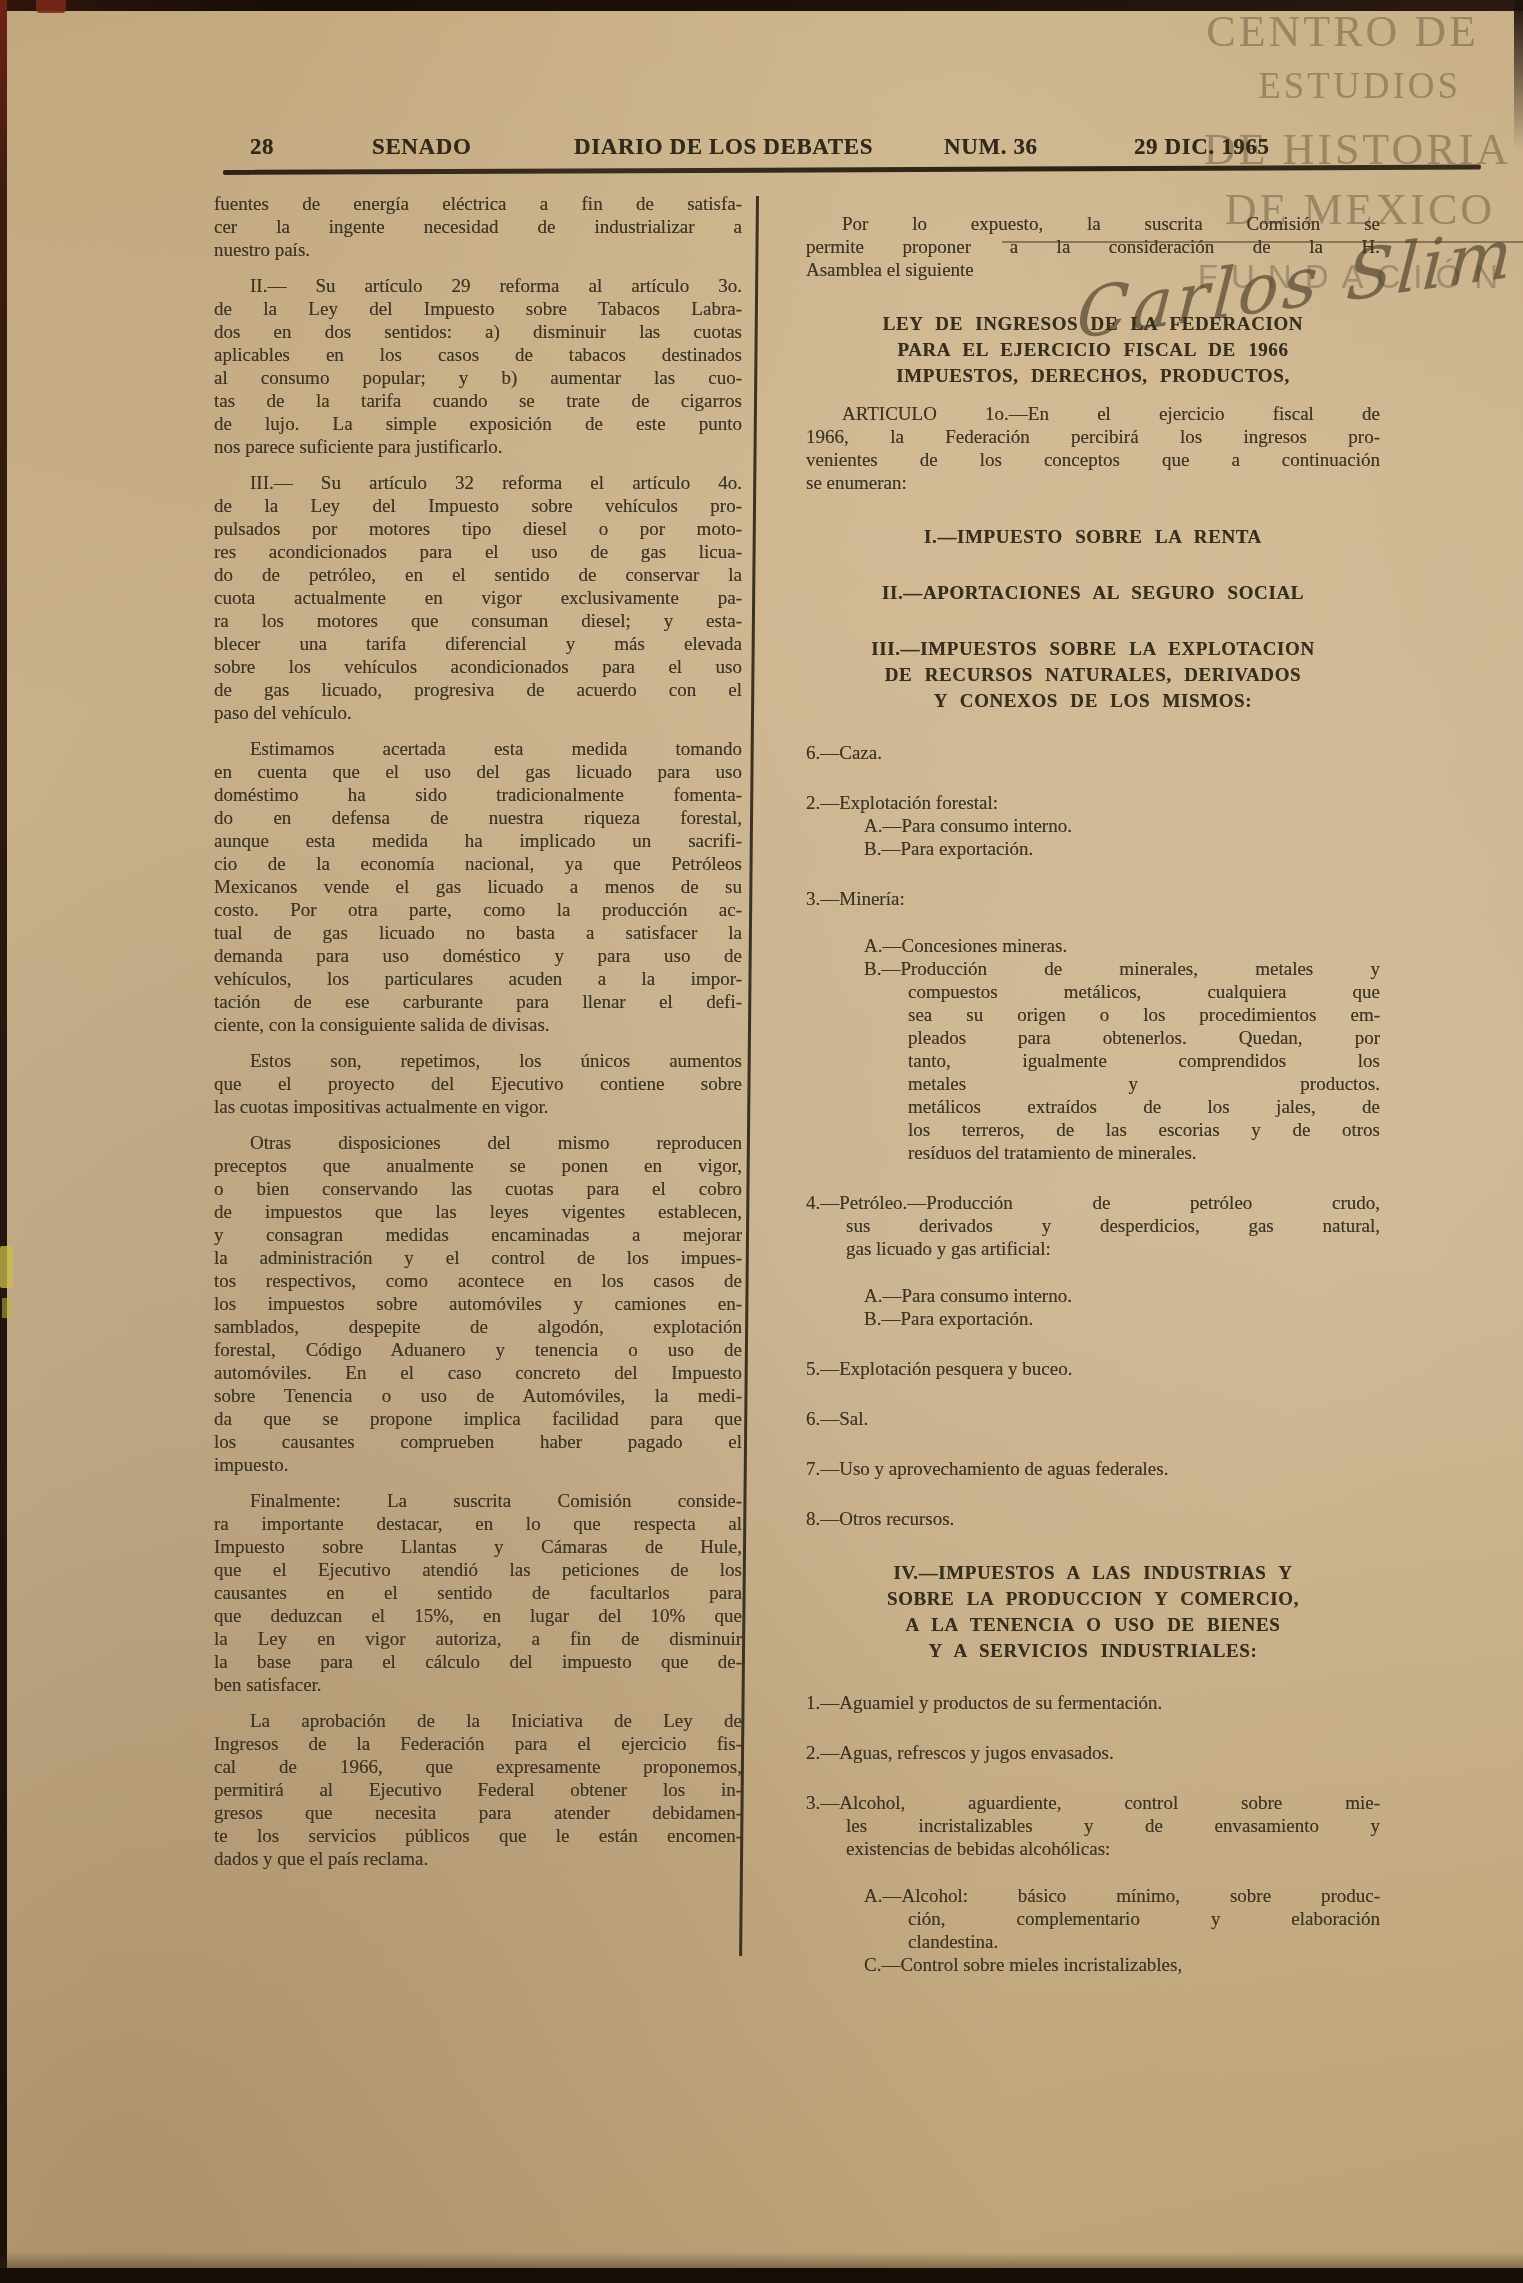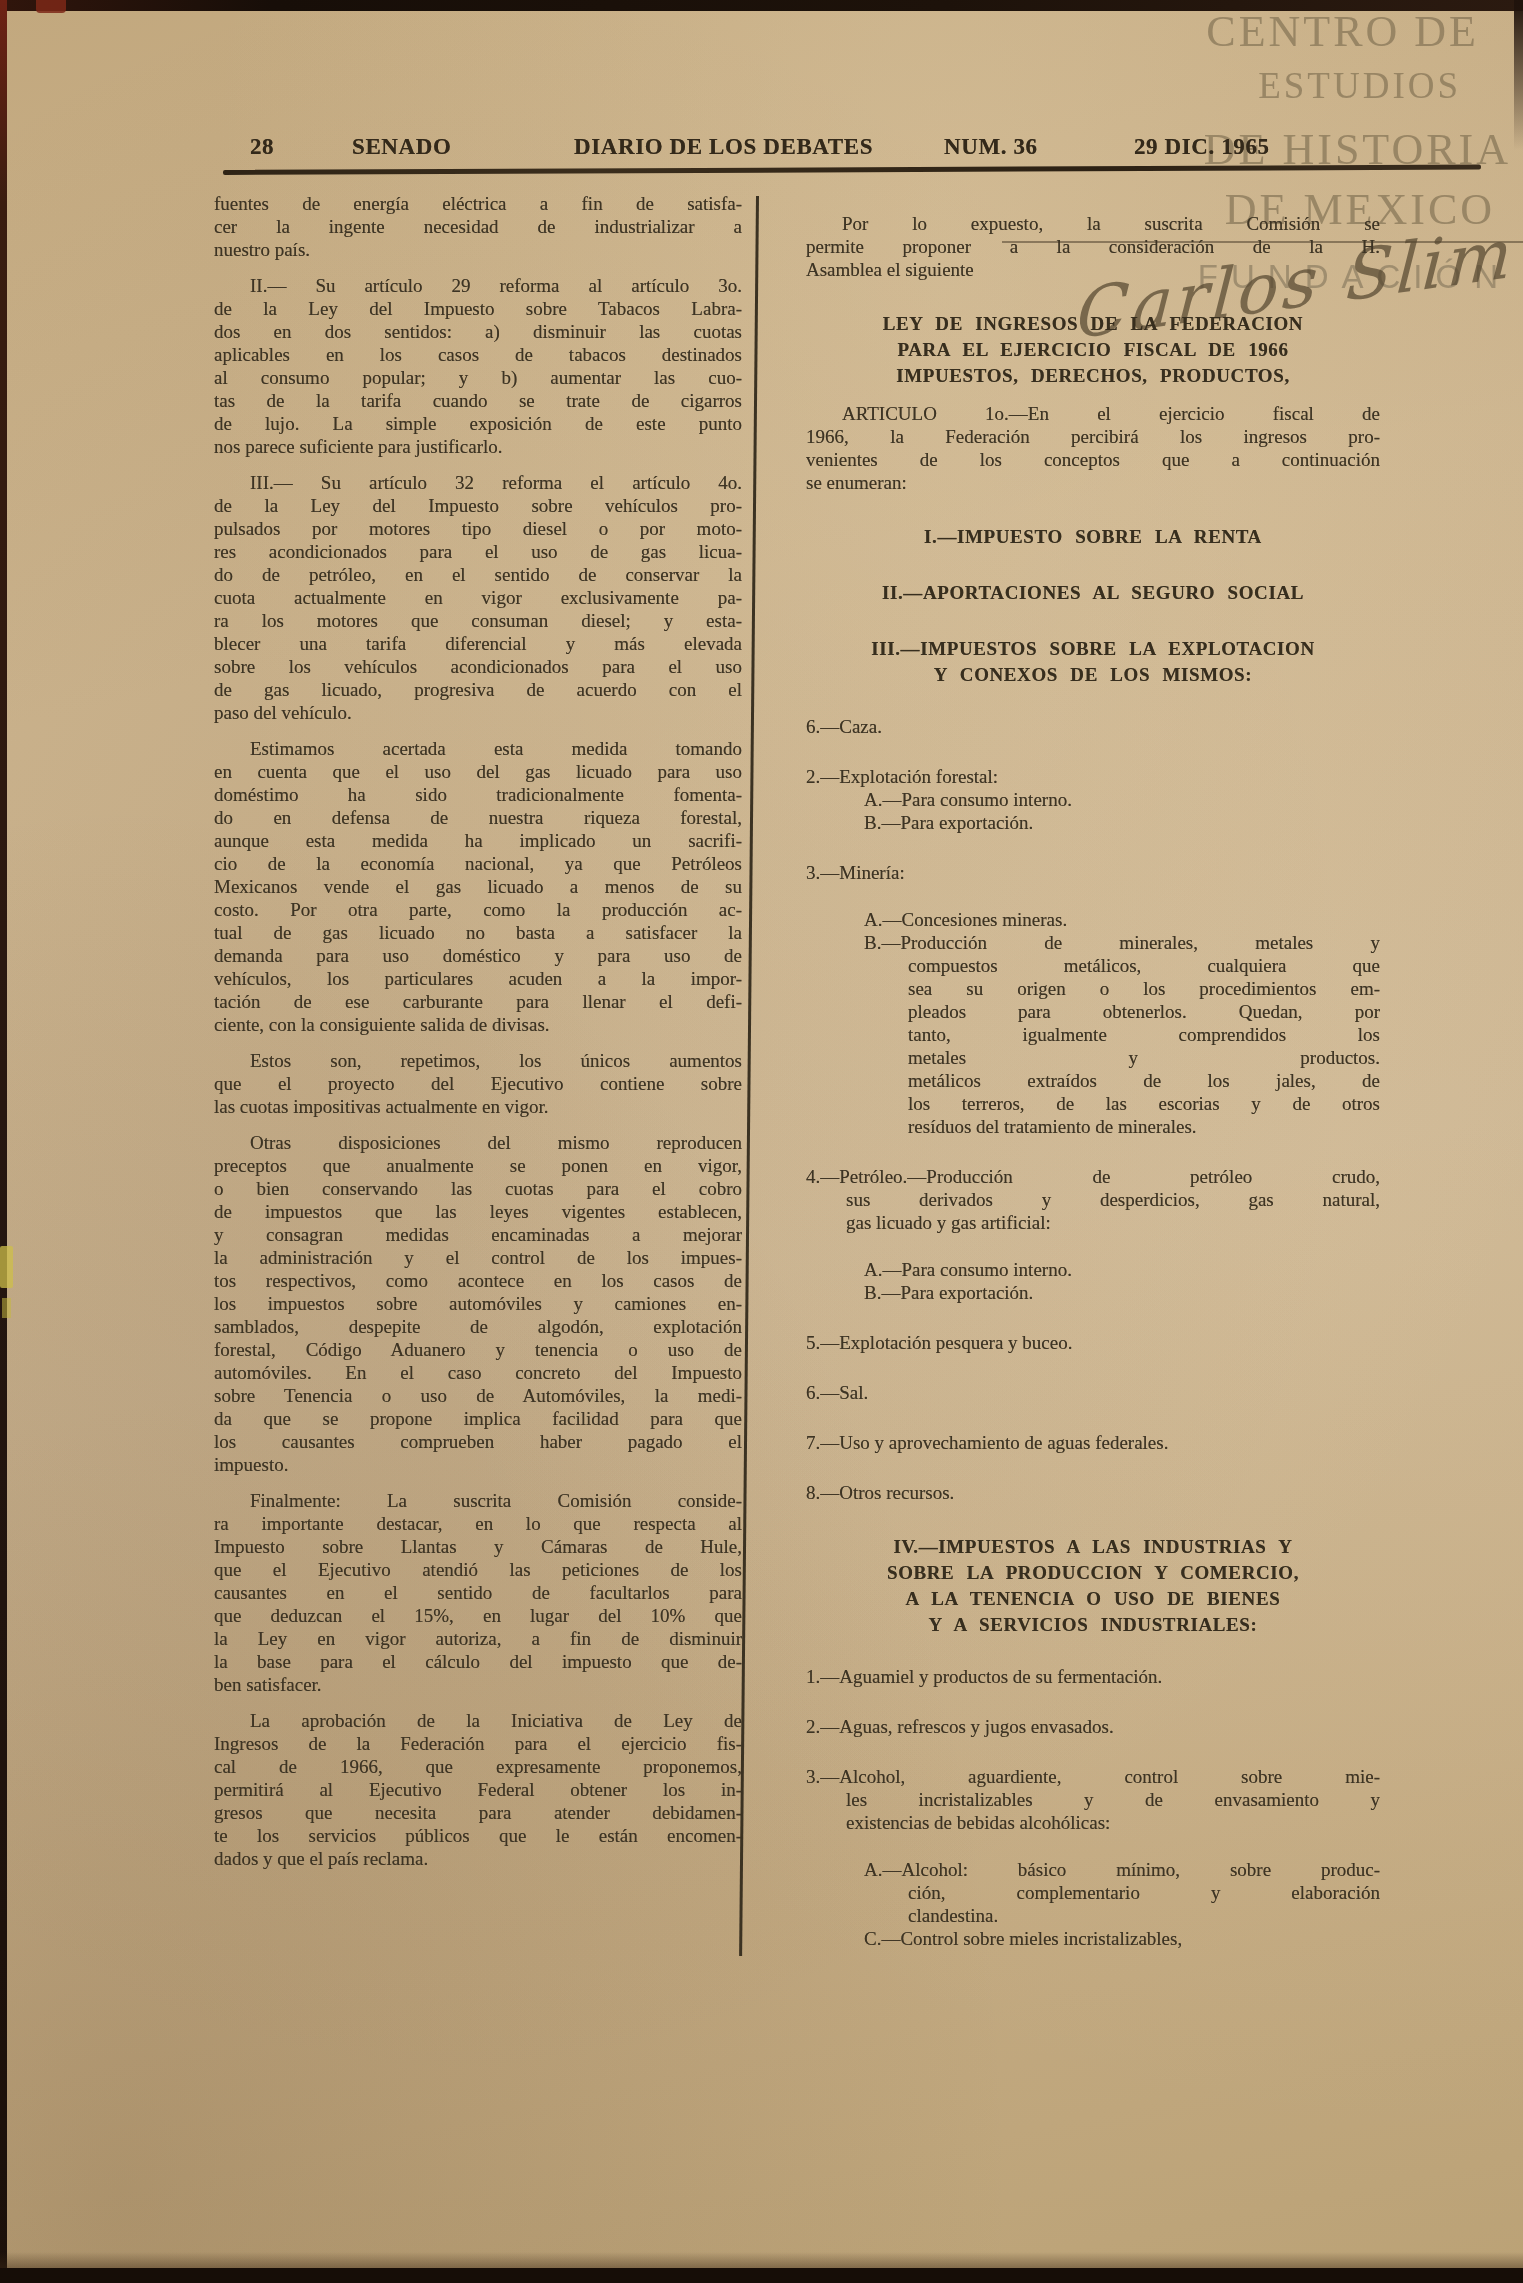--- a/index.html
+++ b/index.html
@@ -23,21 +23,21 @@
   .edge-bottom{position:absolute;left:0;right:0;bottom:0;height:15px;background:#160d07;}
   .edge-bottom-fade{position:absolute;left:0;right:0;bottom:15px;height:16px;background:linear-gradient(rgba(0,0,0,0),rgba(62,42,22,.45));}
   .edge-right-top{position:absolute;right:0;top:0;width:9px;height:150px;background:linear-gradient(#20130c,rgba(32,19,12,0));}
   .mark-red{position:absolute;left:36px;top:0;width:30px;height:13px;background:#7c2818;opacity:.85;border-radius:0 0 4px 4px;}
   .mark-yellow{position:absolute;left:0;top:1246px;width:13px;height:42px;background:#cdbf4a;opacity:.75;border-radius:2px;}
   .mark-yellow2{position:absolute;left:2px;top:1298px;width:9px;height:20px;background:#c5b83f;opacity:.55;}
 
   
   .masthead span{position:absolute;top:134px;font-weight:bold;font-size:23px;letter-spacing:.6px;color:#33291a;text-shadow:0 0 .6px rgba(40,30,15,.6);}
   .mh-pageno{left:250px;}
-  .mh-chamber{left:352px;}
+  .mh-chamber{left:372px;}
   .mh-title{left:574px;}
   .mh-issue{left:944px;}
   .mh-date{left:1134px;}
   .rule{position:absolute;left:223px;top:170px;width:1258px;height:5px;
     background:linear-gradient(90deg,#2f2416,#3a2d1c 30%,#2c2114 70%,#3a2d1e);
     transform:rotate(-.25deg);transform-origin:left center;border-radius:2px;}
   .divider{position:absolute;left:756px;top:196px;width:3px;height:1760px;background:#3b3222;transform:rotate(.55deg);transform-origin:top center;}
 
   
   .wm{position:absolute;font-family:"Liberation Serif",serif;color:rgba(112,96,70,.55);white-space:nowrap;}
@@ -196,20 +196,21 @@
         <div class="ln last">se enumeran:</div>
       </div>
       <div class="blk heading">
         <div class="ln first last">I.—IMPUESTO SOBRE LA RENTA</div>
       </div>
       <div class="blk heading">
         <div class="ln first last">II.—APORTACIONES AL SEGURO SOCIAL</div>
       </div>
       <div class="blk heading">
         <div class="ln first">III.—IMPUESTOS SOBRE LA EXPLOTACION</div>
+        <div class="ln">DE RECURSOS NATURALES, DERIVADOS</div>
         <div class="ln last">Y CONEXOS DE LOS MISMOS:</div>
       </div>
       <div class="blk item">
         <div class="ln first last">6.—Caza.</div>
       </div>
       <div class="blk item">
         <div class="ln first last">2.—Explotación forestal:</div>
       </div>
       <div class="blk sub tight">
         <div class="ln first last">A.—Para consumo interno.</div>

